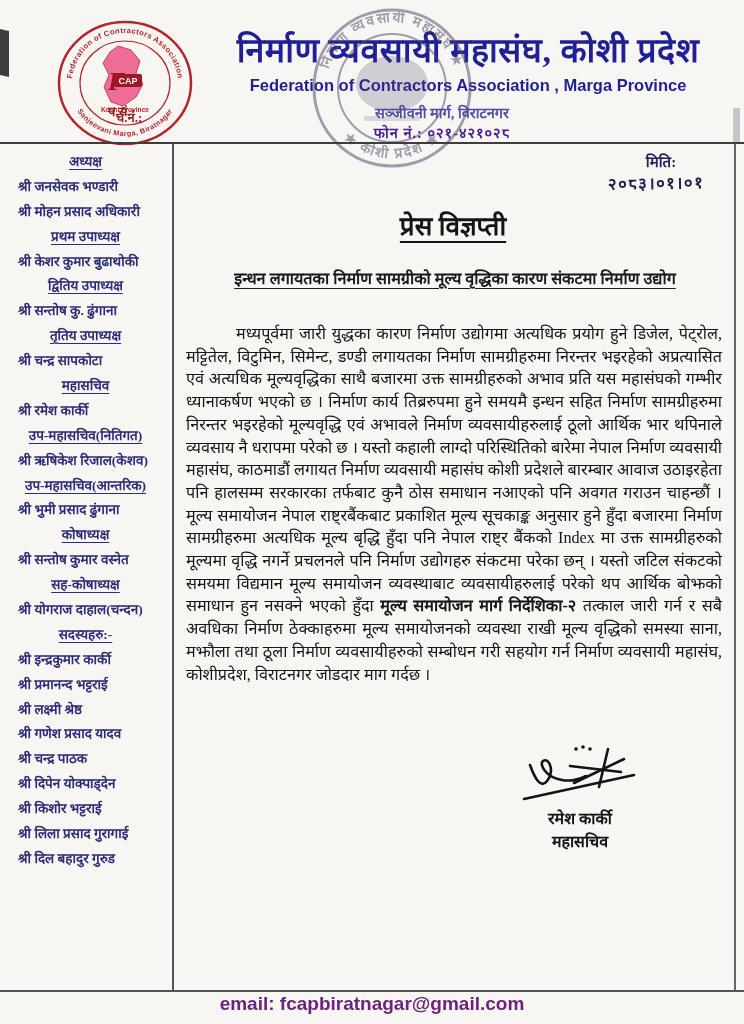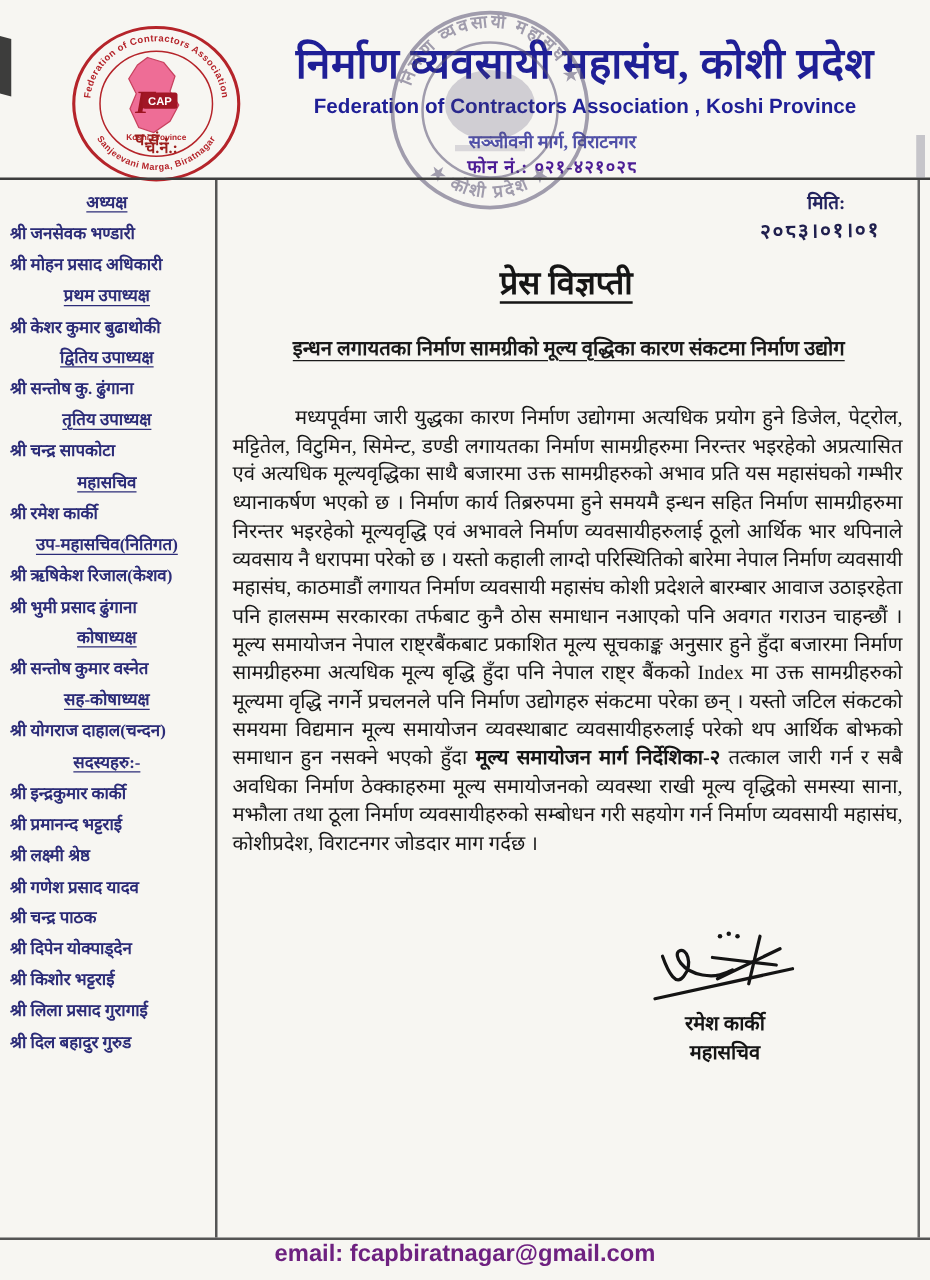--- a/index.html
+++ b/index.html
@@ -35,21 +35,21 @@
   .v-divider{position:absolute;left:172px;top:144px;width:1.5px;height:846px;background:#555;}
   .right-rule{position:absolute;left:734px;top:144px;width:1.5px;height:846px;background:#666;}
   .footer-rule{position:absolute;left:0;top:990px;width:744px;height:1.5px;background:#555;}
   
   .sidebar{
     position:absolute;left:0;top:150px;width:171px;height:840px;
     color:#2c2c78;font-weight:bold;font-size:13.5px;
   }
   .sb-row{height:24.9px;line-height:24.9px;white-space:nowrap;}
   .sb-h{text-align:center;text-decoration:underline;text-underline-offset:3px;}
-  .sb-n{padding-left:8px;text-align:left;}
+  .sb-n{padding-left:18px;text-align:left;}
   
   .main{position:absolute;left:172px;top:143px;width:562px;height:847px;}
   .date-block{position:absolute;top:8px;right:30px;color:#23235e;}
   .date-label{font-size:15px;font-weight:bold;margin-left:38px;}
   .date-value{font-size:16.5px;font-weight:bold;letter-spacing:1.5px;color:#20204e;
     transform:rotate(-1deg);}
   .press-title{
     position:absolute;top:64px;left:0;right:0;text-align:center;
     font-size:26px;font-weight:bold;color:#151515;
     text-decoration:underline;text-underline-offset:6px;text-decoration-thickness:1.5px;
@@ -100,21 +100,21 @@
         <textPath href="#logoBot" startOffset="50%" text-anchor="middle">Sanjeevani Marga, Biratnagar</textPath>
       </text>
       <path d="M62,26 l13,4 l9,11 l-4,12 l7,11 l-7,13 l-13,9 l-12,-4 l-7,-15 l5,-12 l-6,-12 l7,-11 z" fill="#ee6d96" stroke="#c8425f" stroke-width="1"></path>
       <text x="52" y="70" font-size="26" font-style="italic" font-weight="bold" fill="#9c1420" font-family="Liberation Serif, DejaVu Serif, serif">F</text>
       <rect x="58" y="54" width="28" height="13" rx="2" fill="#a11625"></rect>
       <text x="72" y="64" font-size="9" font-weight="bold" fill="#ffffff" text-anchor="middle" font-family="Liberation Sans, DejaVu Sans, sans-serif">CAP</text>
       <text x="69" y="92" font-size="6.6" font-weight="bold" fill="#b5242a" text-anchor="middle" font-family="Liberation Sans, DejaVu Sans, sans-serif">Koshi Province</text>
     </svg>
 
     <div class="org-np">निर्माण व्यवसायी महासंघ, कोशी प्रदेश</div>
-    <div class="org-en">Federation of Contractors Association , Koshi Province</div>
+    <div class="org-en">Federation of Contractors Association , Marga Province</div>
     <div class="addr1">सञ्जीवनी मार्ग, विराटनगर</div>
     <div class="addr2">फोन नं.: ०२१-४२१०२८</div>
     <div class="refno">प.सं.:</div>
     <div class="dispno">च.नं.:</div>
   </div>
 
   <svg class="stamp" viewBox="0 0 200 200">
     <circle cx="100" cy="100" r="78" fill="none" stroke="#514b6e" stroke-width="3"></circle>
     <circle cx="100" cy="100" r="54" fill="none" stroke="#514b6e" stroke-width="2"></circle>
     <defs>
@@ -144,20 +144,21 @@
     <div class="sb-row sb-h">प्रथम उपाध्यक्ष</div>
     <div class="sb-row sb-n">श्री केशर कुमार बुढाथोकी</div>
     <div class="sb-row sb-h">द्वितिय उपाध्यक्ष</div>
     <div class="sb-row sb-n">श्री सन्तोष कु. ढुंगाना</div>
     <div class="sb-row sb-h">तृतिय उपाध्यक्ष</div>
     <div class="sb-row sb-n">श्री चन्द्र सापकोटा</div>
     <div class="sb-row sb-h">महासचिव</div>
     <div class="sb-row sb-n">श्री रमेश कार्की</div>
     <div class="sb-row sb-h">उप-महासचिव(नितिगत)</div>
     <div class="sb-row sb-n">श्री ऋषिकेश रिजाल(केशव)</div>
+    <div class="sb-row sb-h">उप-महासचिव(आन्तरिक)</div>
     <div class="sb-row sb-n">श्री भुमी प्रसाद ढुंगाना</div>
     <div class="sb-row sb-h">कोषाध्यक्ष</div>
     <div class="sb-row sb-n">श्री सन्तोष कुमार वस्नेत</div>
     <div class="sb-row sb-h">सह-कोषाध्यक्ष</div>
     <div class="sb-row sb-n">श्री योगराज दाहाल(चन्दन)</div>
     <div class="sb-row sb-h">सदस्यहरु:-</div>
     <div class="sb-row sb-n">श्री इन्द्रकुमार कार्की</div>
     <div class="sb-row sb-n">श्री प्रमानन्द भट्टराई</div>
     <div class="sb-row sb-n">श्री लक्ष्मी श्रेष्ठ</div>
     <div class="sb-row sb-n">श्री गणेश प्रसाद यादव</div>

